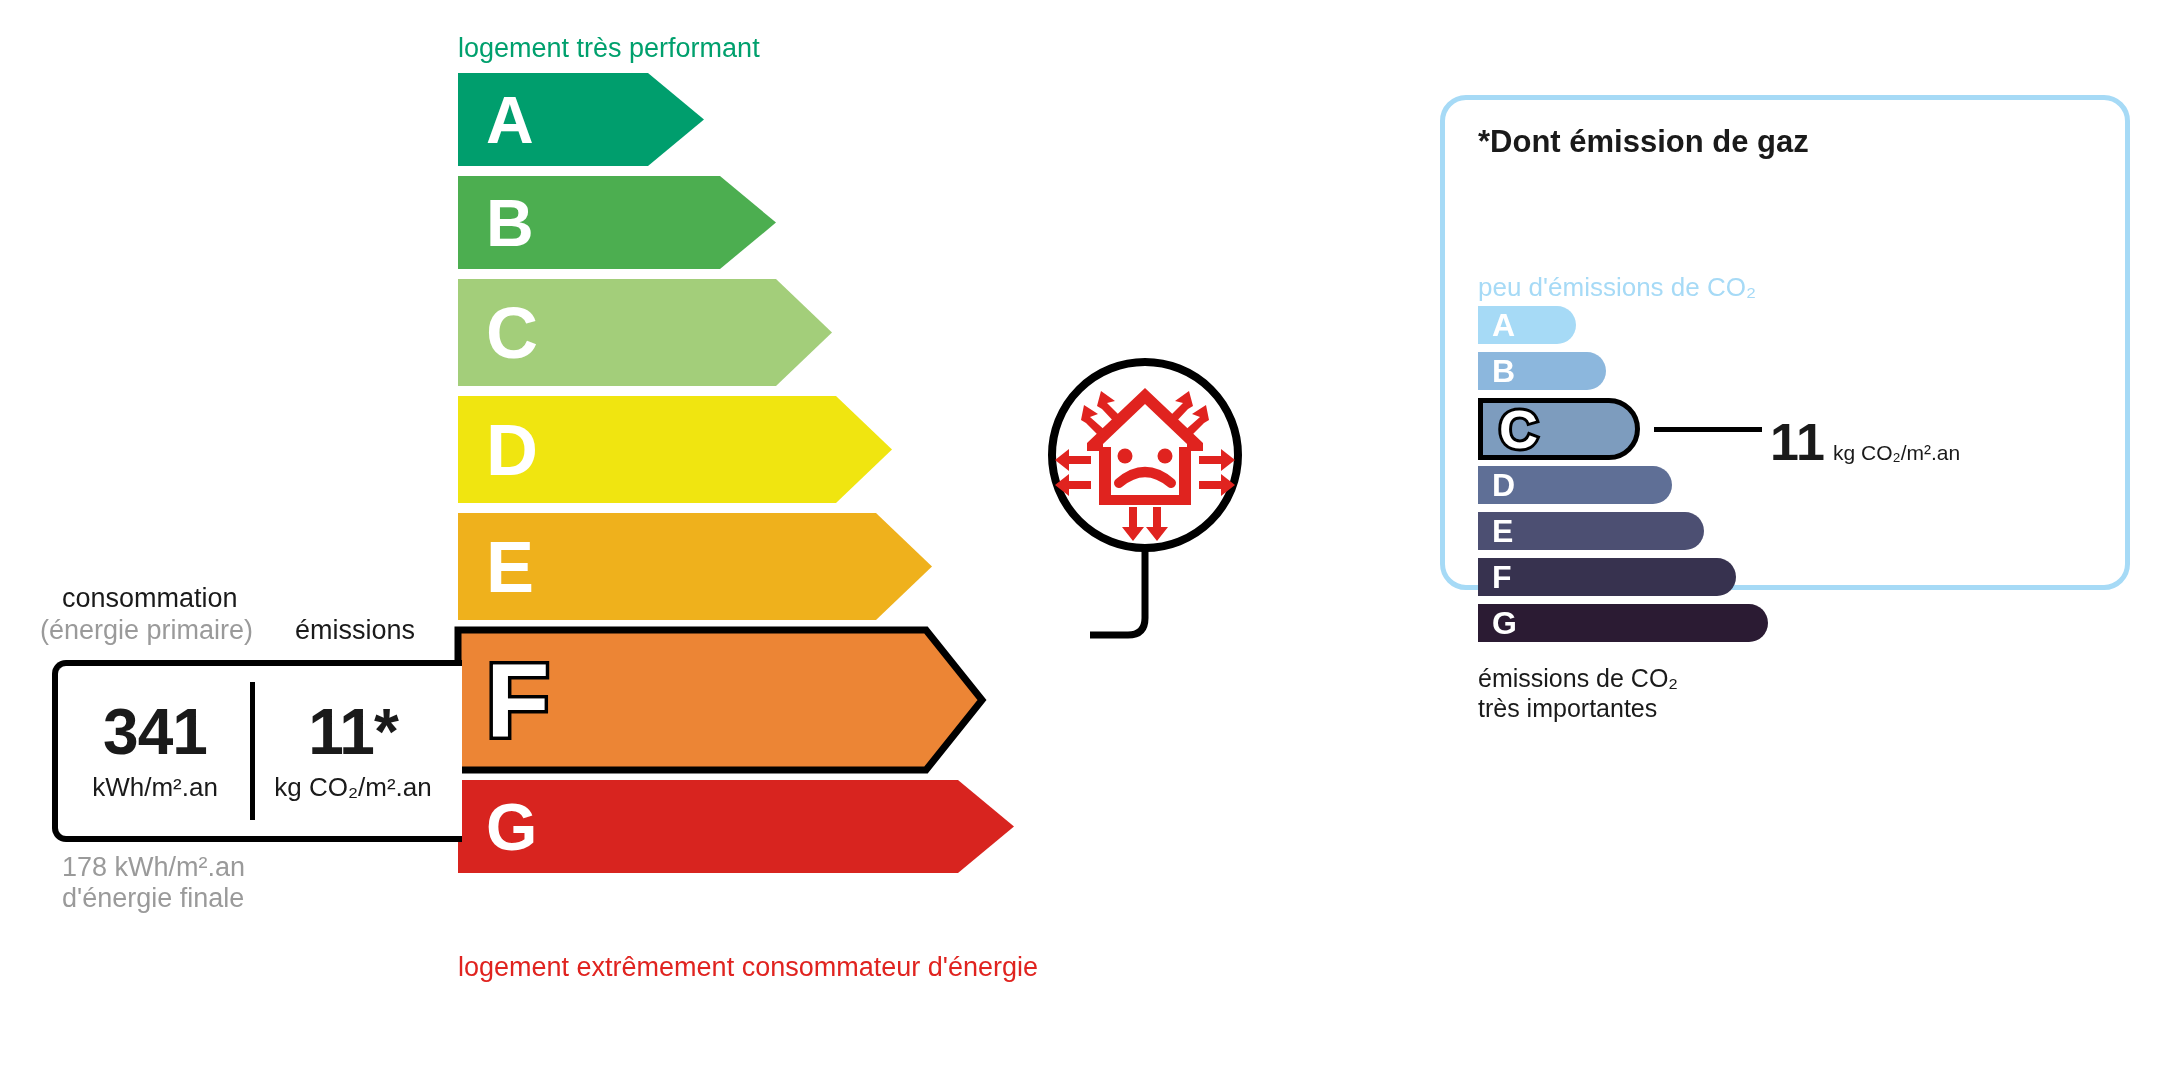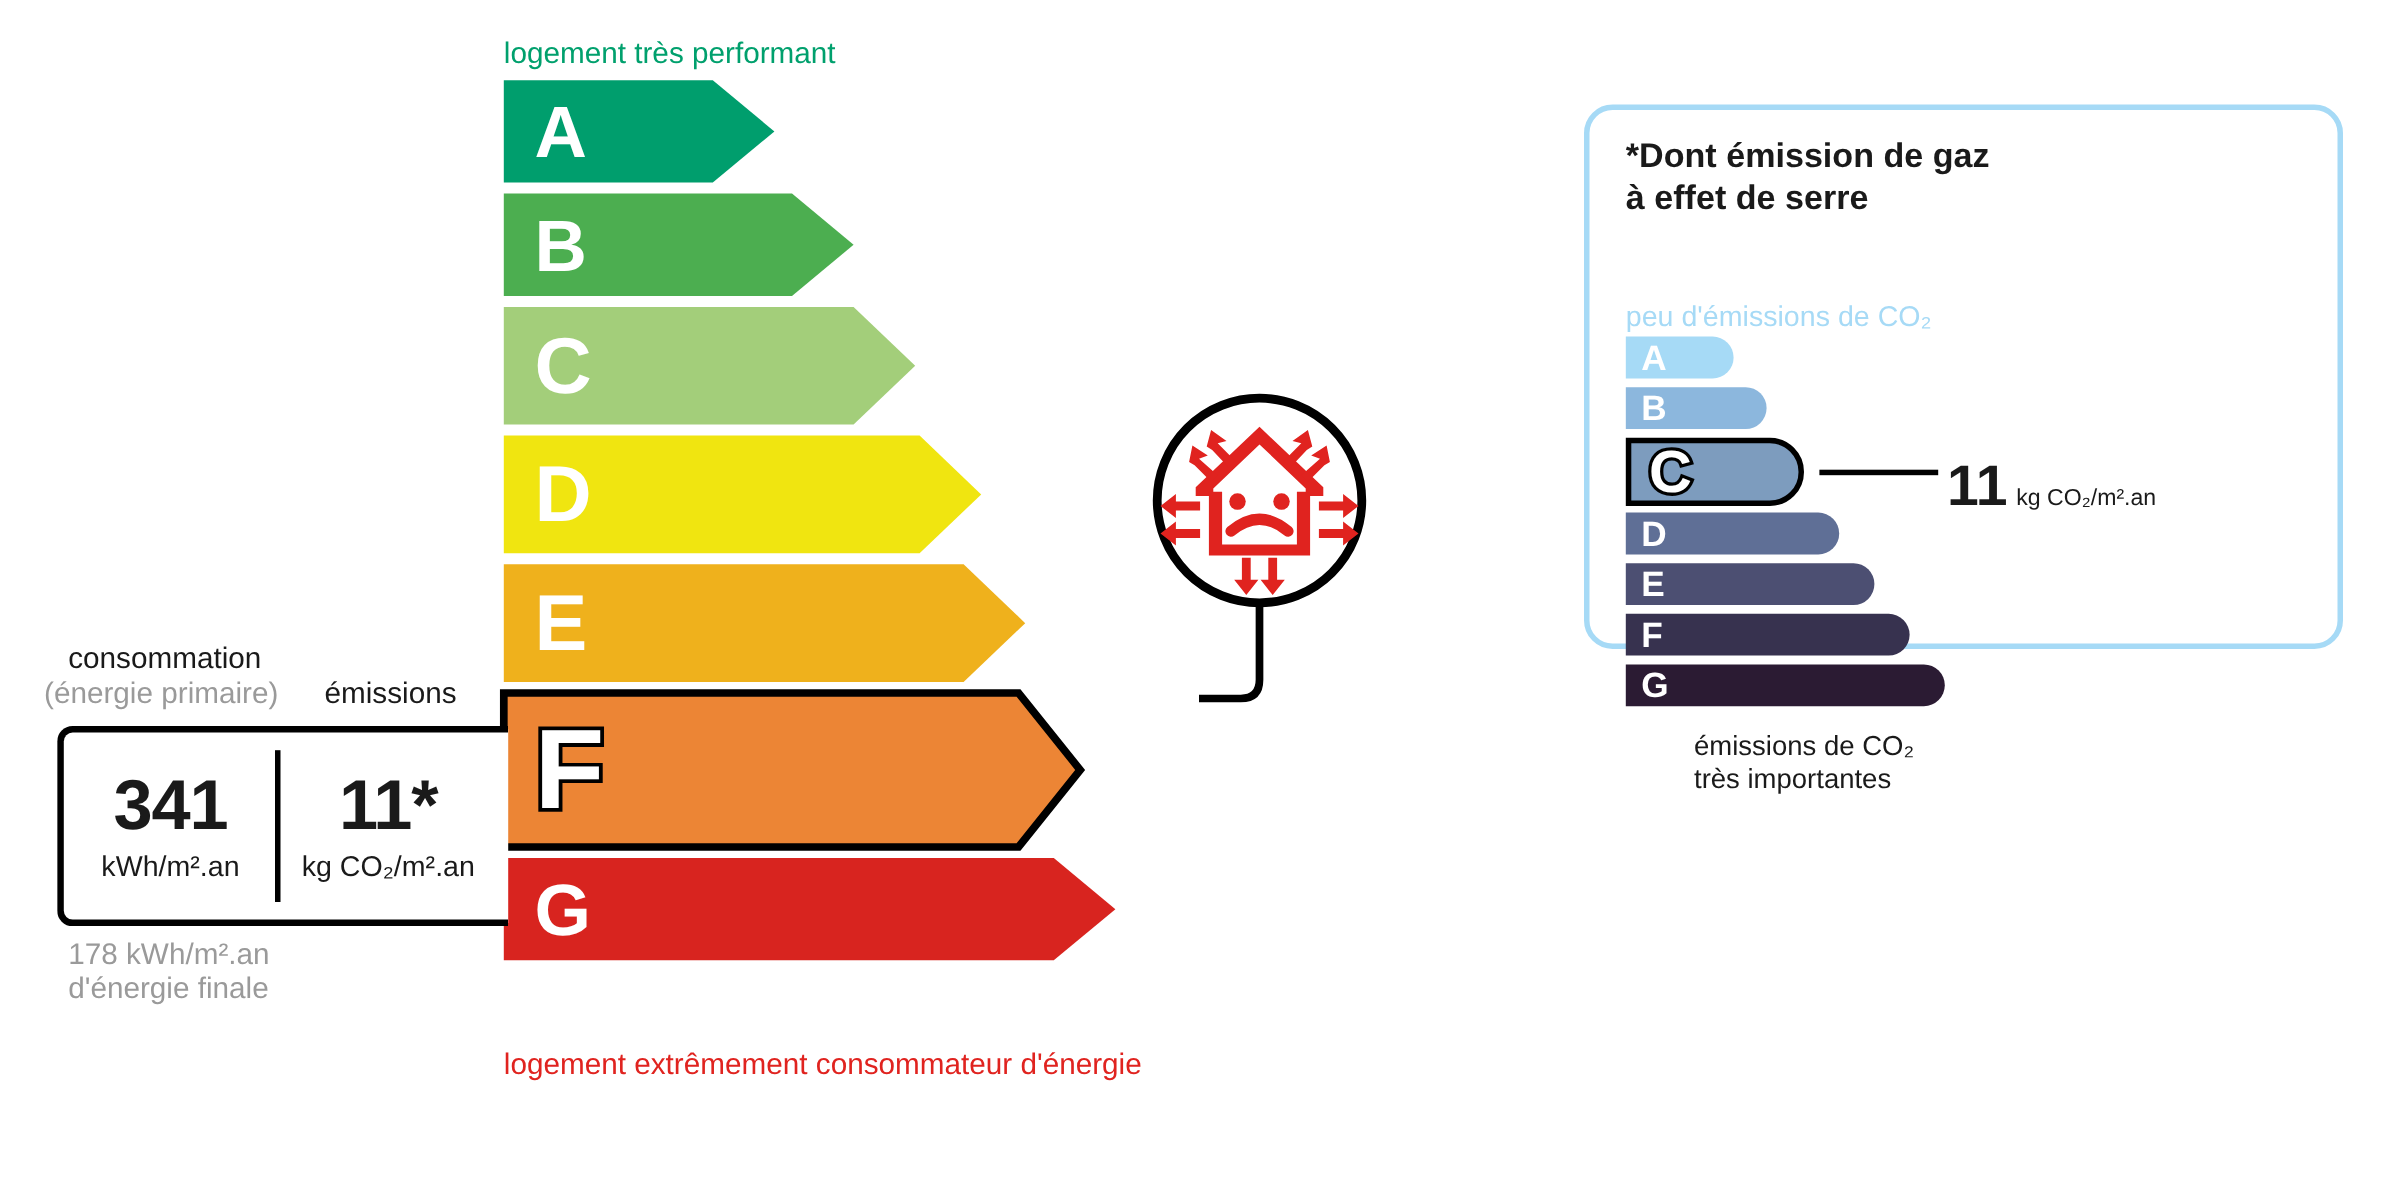--- a/index.html
+++ b/index.html
@@ -64,21 +64,21 @@
   
   .co2-row.selected{height:62px;margin-bottom:6px;}
   .co2-row.selected .co2-bar{
       height:62px;border-radius:0 31px 31px 0;
       border:5px solid #000;box-sizing:border-box;}
   .co2-row.selected .co2-bar .co2-letter{
       font-size:54px;-webkit-text-stroke:6px #000;paint-order:stroke fill;left:16px;}
   .co2-leader{position:absolute;height:5px;background:#000;top:29px;}
   .co2-value{position:absolute;top:-2px;font-size:52px;font-weight:bold;line-height:1;white-space:nowrap;}
   .co2-value-unit{font-size:21px;font-weight:normal;margin-left:8px;}
-  #co2-bottom-caption{left:1540px;top:664px;font-size:25px;line-height:1.18;color:#1a1a1a;}
+  #co2-bottom-caption{left:1478px;top:664px;font-size:25px;line-height:1.18;color:#1a1a1a;}
 </style>
 </head>
 <body>
 
 <div class="abs" id="top-caption">logement très performant</div>
 
 <div class="abs" id="ladder">
     <div class="band" style="top: 0px; width: 246px; height: 93px;">
       <svg width="246" height="93">
         <path d="M0 0 L190 0 L246 46.5 L190 93 L0 93 Z" fill="#009e6d"></path>
@@ -177,21 +177,20 @@
 
     <path d="M84 152 L84 172 L77 172 L88 186 L99 172 L92 172 L92 152 Z"></path>
     <path d="M108 152 L108 172 L101 172 L112 186 L123 172 L116 172 L116 152 Z"></path>
   </g>
 </svg>
 
 <div class="abs" id="co2-panel"></div>
 
 <div class="abs" id="co2-title">
   <div>*Dont émission de gaz</div>
-  <div>à effet de serre</div>
 </div>
 
 <div class="abs" id="co2-top-caption">peu d'émissions de CO₂</div>
 
 <div class="abs" id="co2-bars">
     <div class="co2-row">
       <div class="co2-bar" style="width: 98px; background: rgb(166, 218, 246);">
         <span class="co2-letter">A</span>
       </div>
     </div>

